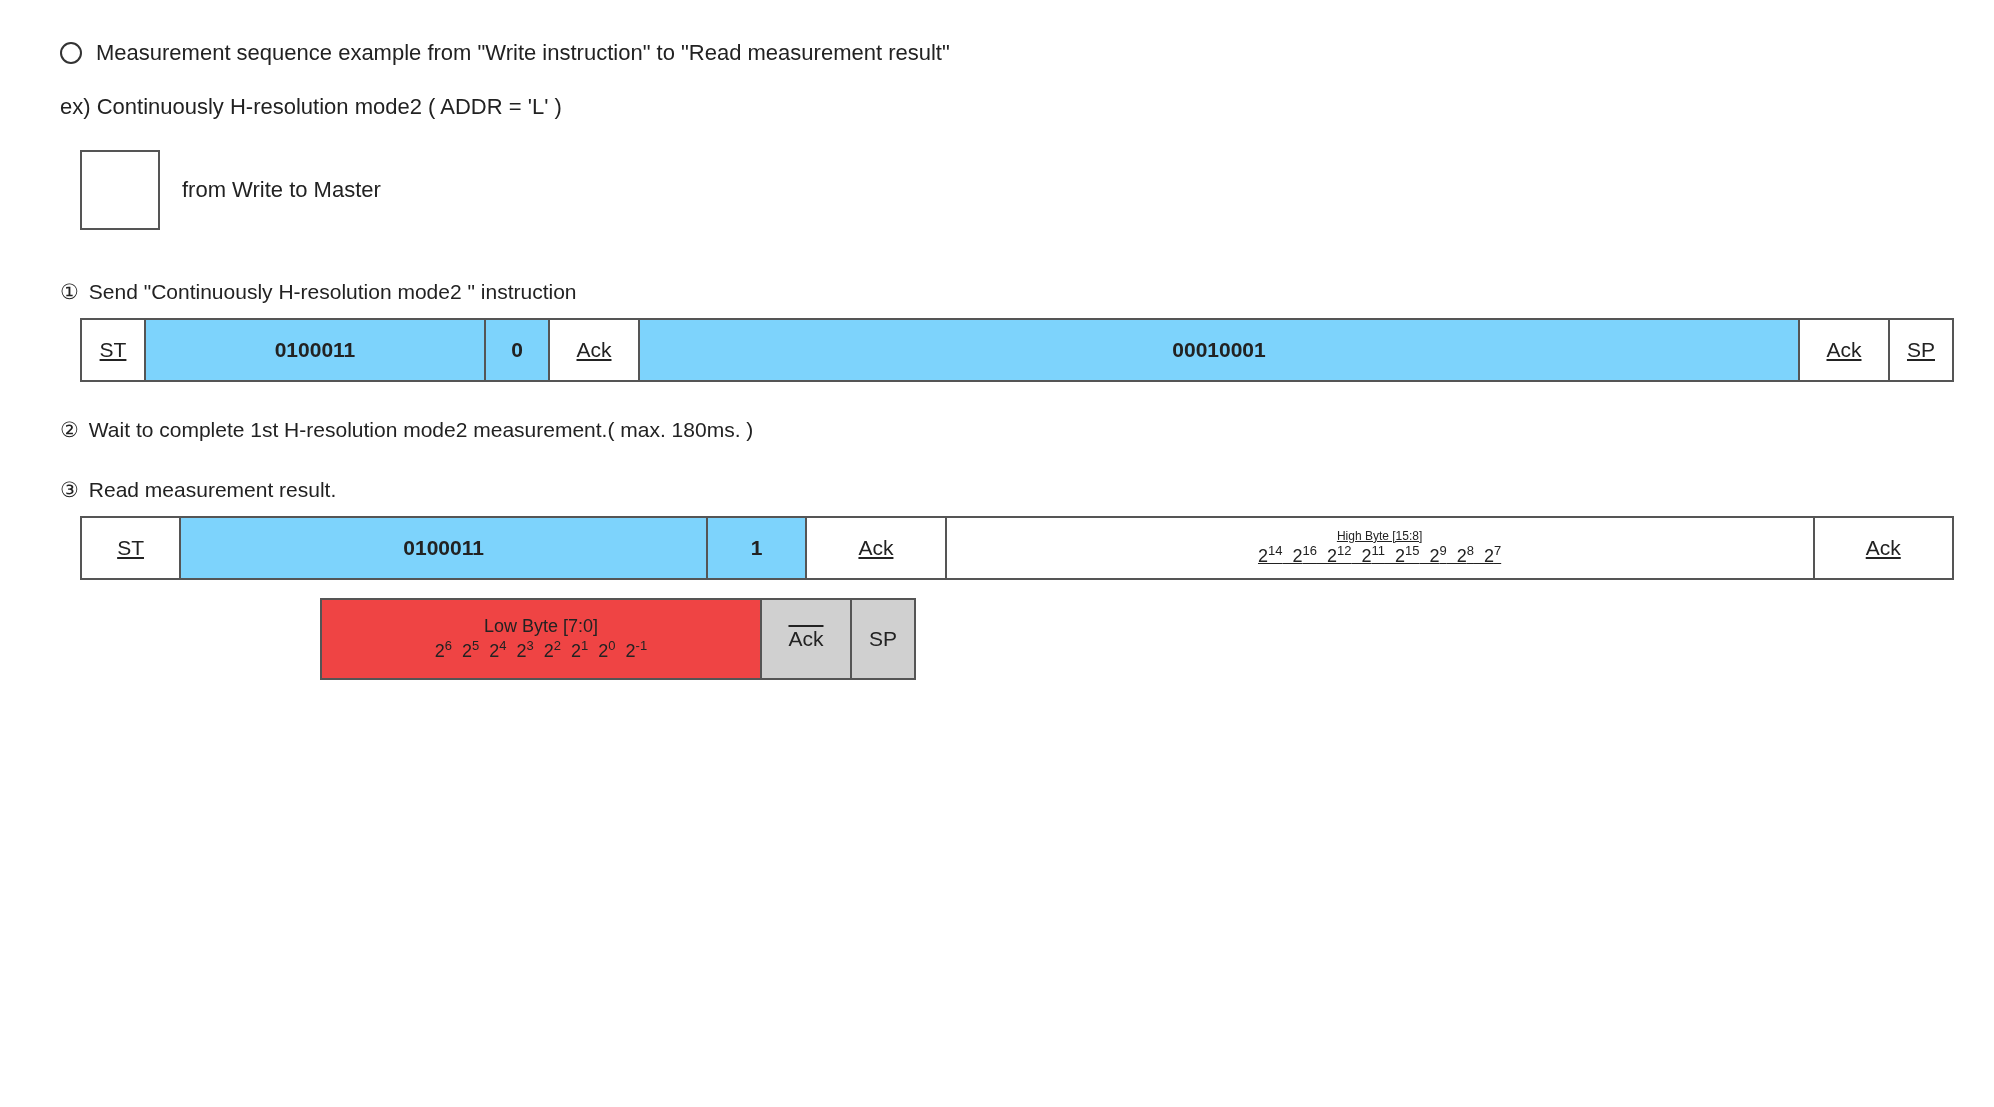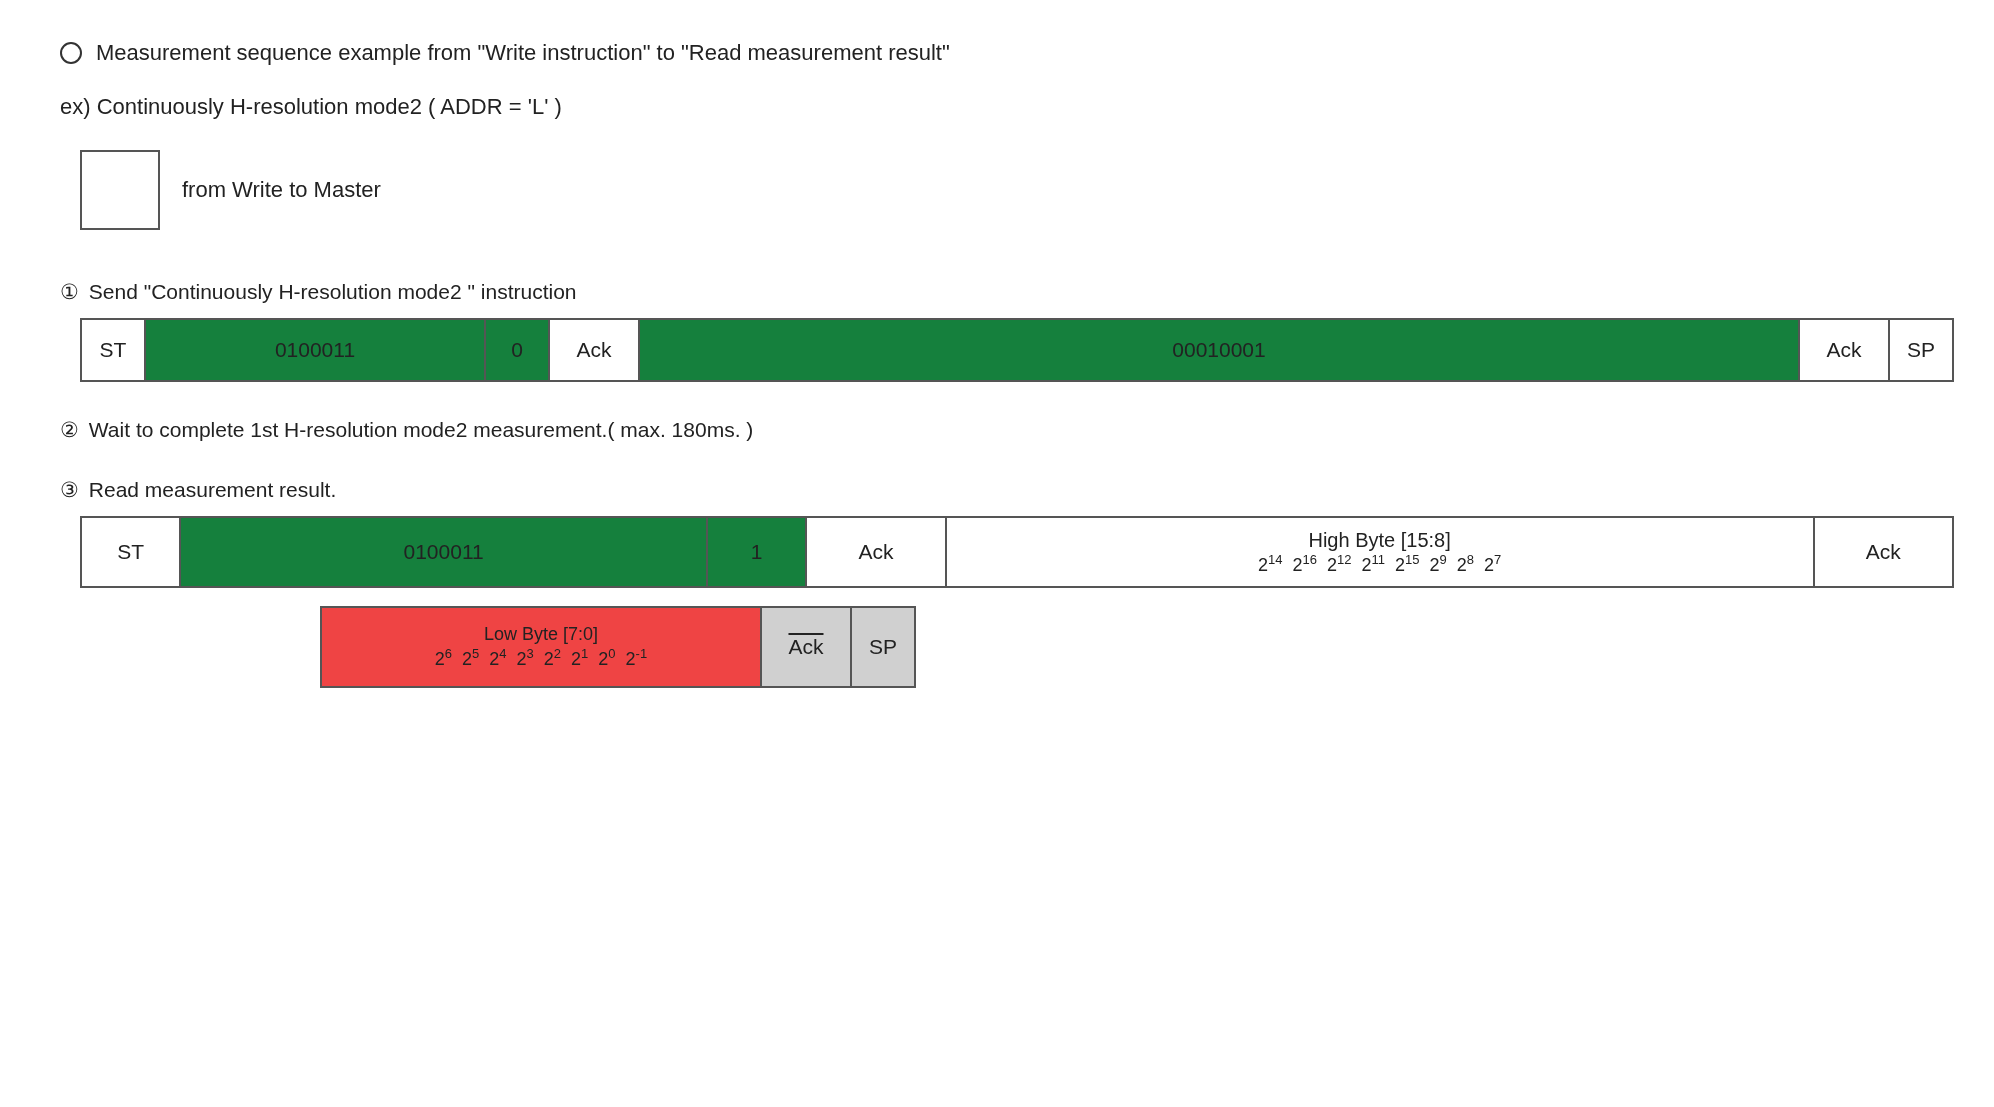--- a/index.html
+++ b/index.html
@@ -87,22 +87,22 @@
       margin-left: 20px;
     }
     .protocol-table td {
       border: 2px solid #555;
       text-align: center;
       vertical-align: middle;
       padding: 10px 6px;
       font-size: 21px;
       height: 62px;
     }
-    .cell-white { background: #fff; }
-    .cell-gray  { background: #15803d; }
+    .cell-white { background: #fff; text-decoration: underline; }
+    .cell-gray  { background: #7dd3fc; font-weight: bold; }
 
     .td-st    { width: 64px; }
     .td-addr  { width: 340px; }
     .td-rw    { width: 64px; }
     .td-ack   { width: 90px; }
     .td-data  { }
     .td-sp    { width: 64px; }
 
     
     .td-highbyte { width: 560px; }
@@ -129,21 +129,21 @@
 
     sup {
       font-size: 13px;
     }
 
     .overline {
       text-decoration: overline;
     }
 
     .high-byte-header {
-      font-size: 20px;
+      font-size: 12px;
       line-height: 1.2;
     }
     .high-byte-bits {
       font-size: 18px;
       white-space: nowrap;
     }
 
     .low-byte-header {
       font-size: 18px;
       line-height: 1.2;

